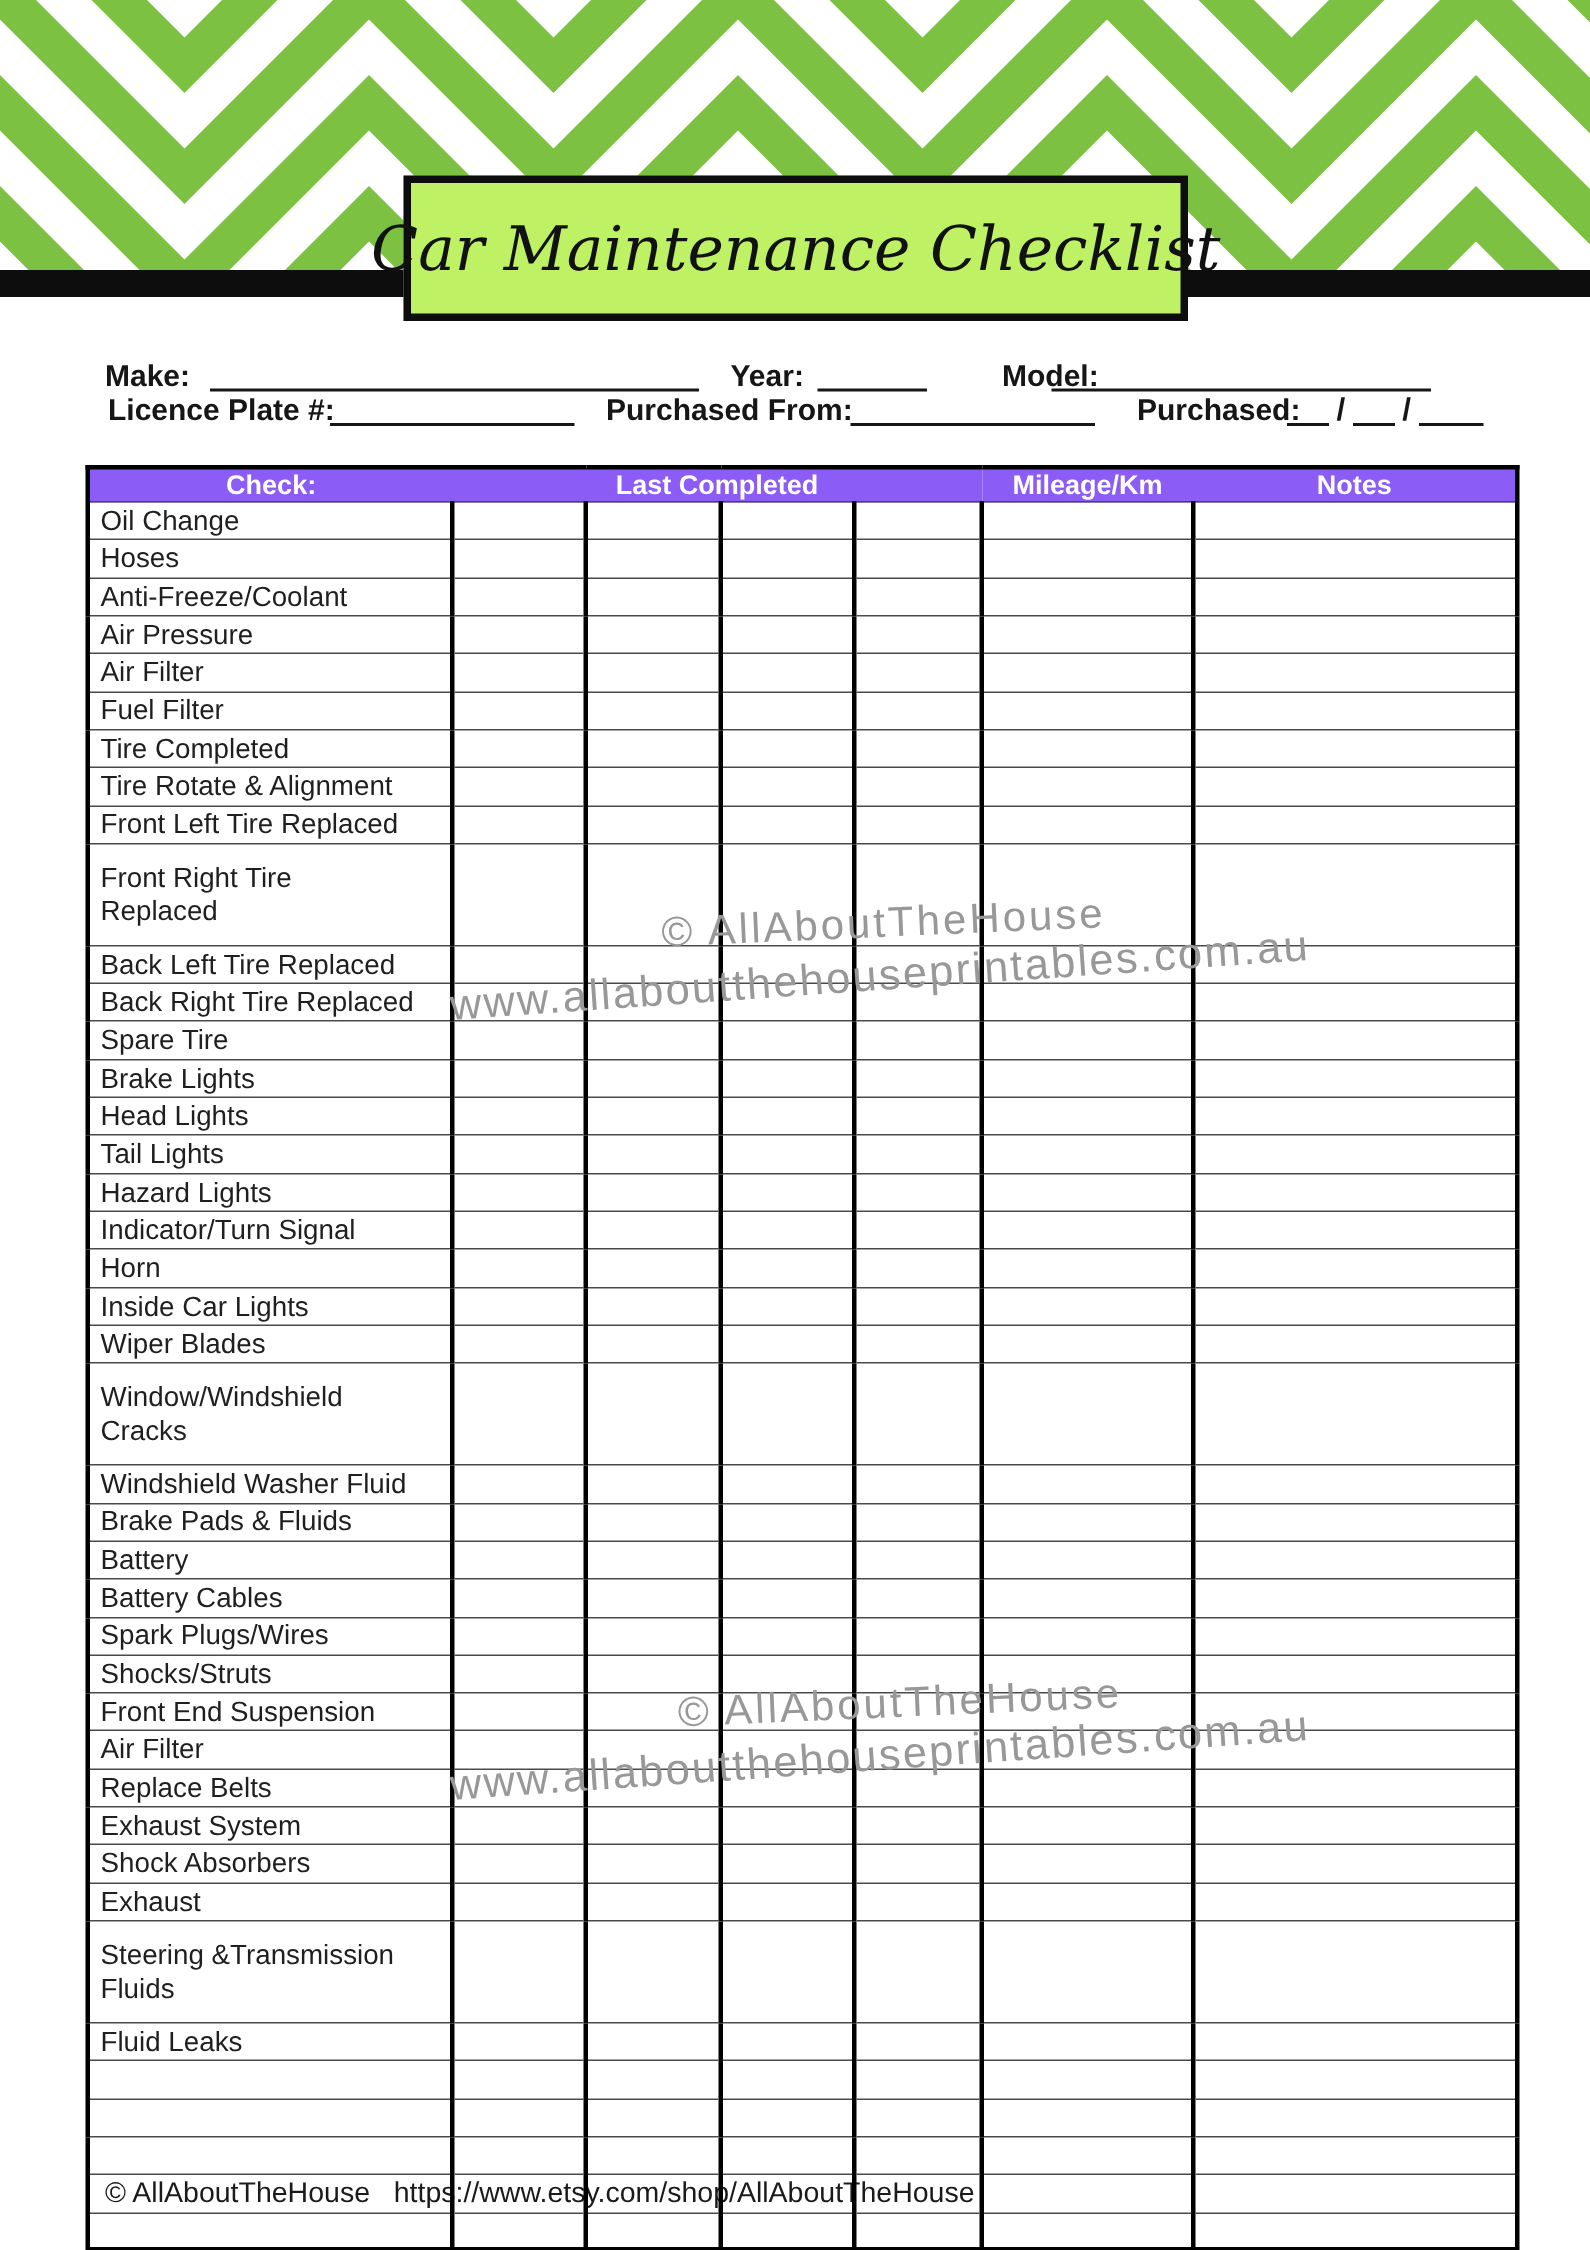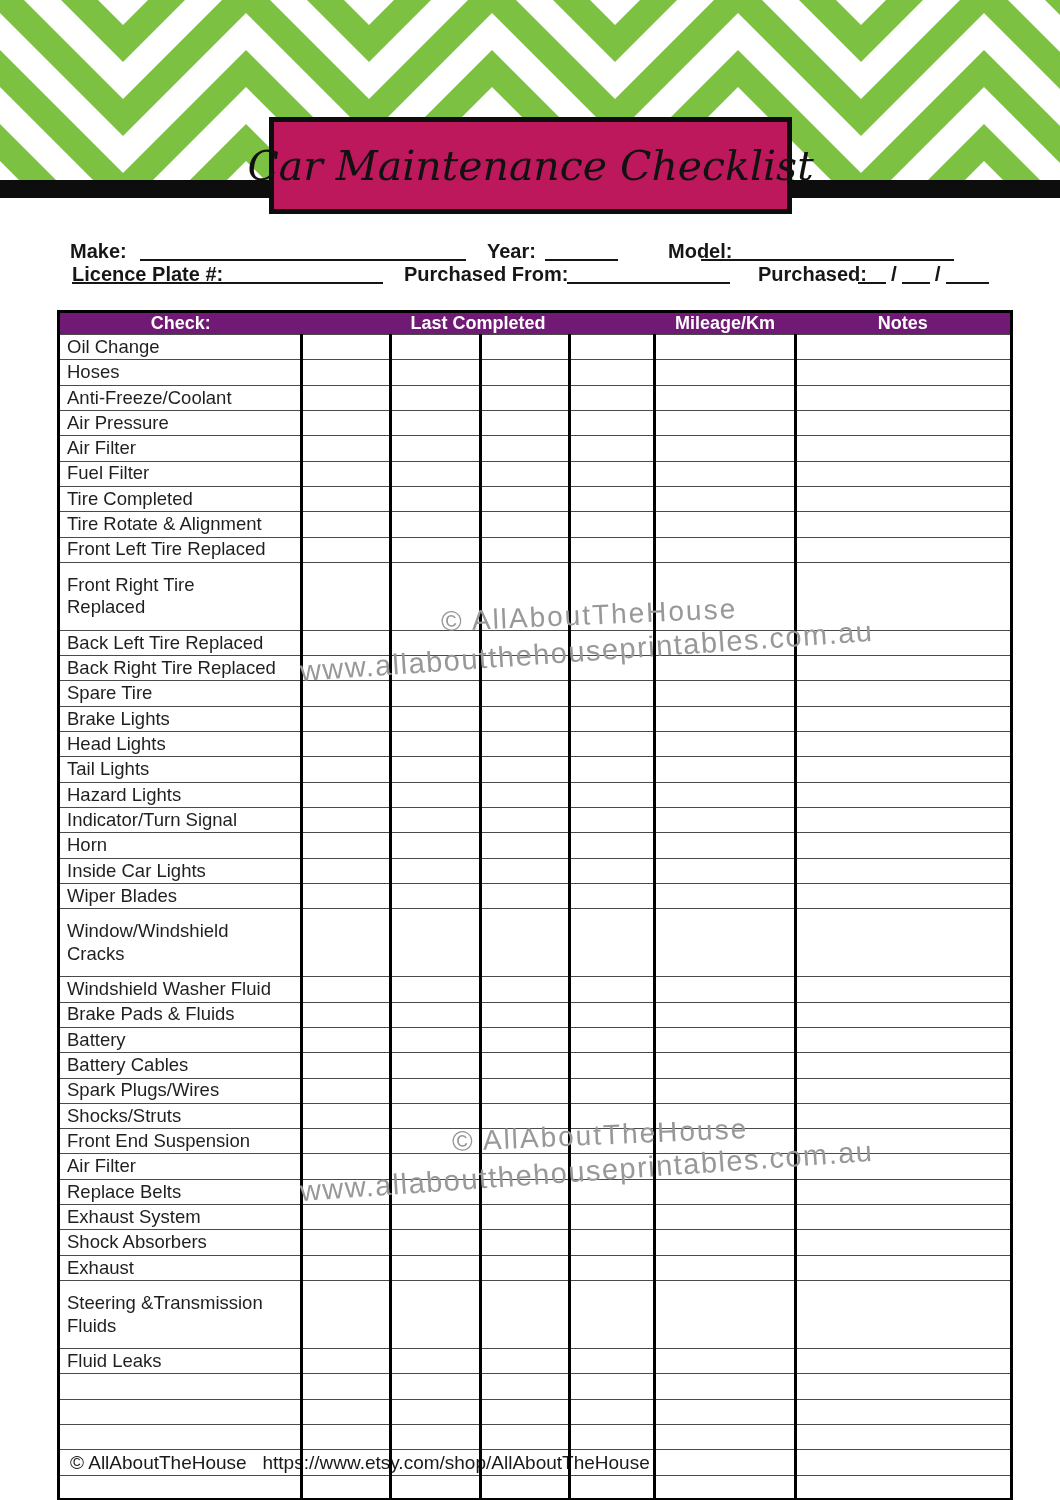--- a/index.html
+++ b/index.html
@@ -15,21 +15,21 @@
     color: #1c1c1c;
   }
 
   
   .chevron { position: absolute; top: 0; left: 0; width: 1060px; height: 180px; }
   .black-bar { position: absolute; top: 180px; left: 0; width: 1060px; height: 18px; background: #0d0d0d; }
 
   
   .title-box {
     position: absolute; left: 269px; top: 117px; width: 523px; height: 97px;
-    background: #be185d; border: 5px solid #0d0d0d;
+    background: #bef264; border: 5px solid #0d0d0d;
     display: flex; align-items: center; justify-content: center;
     z-index: 3;
   }
   .title-text {
     font-family: "DejaVu Serif", serif;
     font-style: italic;
     font-size: 41px;
     color: #111;
     white-space: nowrap;
     letter-spacing: 0px;
@@ -49,21 +49,21 @@
   .date-group .du { height: 23px; border-bottom: 2.2px solid #161616; margin-right: 5px; }
   .date-group .slash { font-weight: bold; font-size: 21px; line-height: 26px; margin-right: 5px; color: #161616; }
 
   
   table.checklist {
     position: absolute; left: 57px; top: 310px; width: 953px;
     border-collapse: collapse; table-layout: fixed;
     z-index: 1;
   }
   table.checklist th {
-    background: #701a75; color: #ffffff;
+    background: #8b5cf6; color: #ffffff;
     font-size: 18px; font-weight: bold;
     height: 23px; text-align: center; vertical-align: middle;
     border: none; padding: 0;
   }
   table.checklist td {
     border-left: 3px solid #000;
     border-right: 3px solid #000;
     border-top: 1.5px solid #4a4a4a;
     border-bottom: 1.5px solid #4a4a4a;
     height: 25.32px; padding: 0 4px 0 7px;
@@ -111,21 +111,21 @@
   <div class="form-row" style="top:238px;">
     <span class="lbl" style="left:70px;">Make:</span>
     <span class="uline" style="left:140px; width:326px;"></span>
     <span class="lbl" style="left:487px;">Year:</span>
     <span class="uline" style="left:545px; width:73px;"></span>
     <span class="lbl" style="left:668px;">Model:</span>
     <span class="uline" style="left:701px; width:253px;"></span>
   </div>
 
   <div class="form-row" style="top:261px;">
-    <span class="lbl" style="left:72px;text-decoration:underline;">Licence Plate #:</span>
+    <span class="lbl" style="left:72px;">Licence Plate #:</span>
     <span class="uline" style="left:220px; width:163px;"></span>
     <span class="lbl" style="left:404px;">Purchased From:</span>
     <span class="uline" style="left:567px; width:163px;"></span>
     <span class="lbl" style="left:758px;">Purchased:</span>
     <span class="date-group" style="left:858px;">
       <span class="du" style="width:28px;"></span>
       <span class="slash">/</span>
       <span class="du" style="width:28px;"></span>
       <span class="slash">/</span>
       <span class="du" style="width:43px;"></span>

